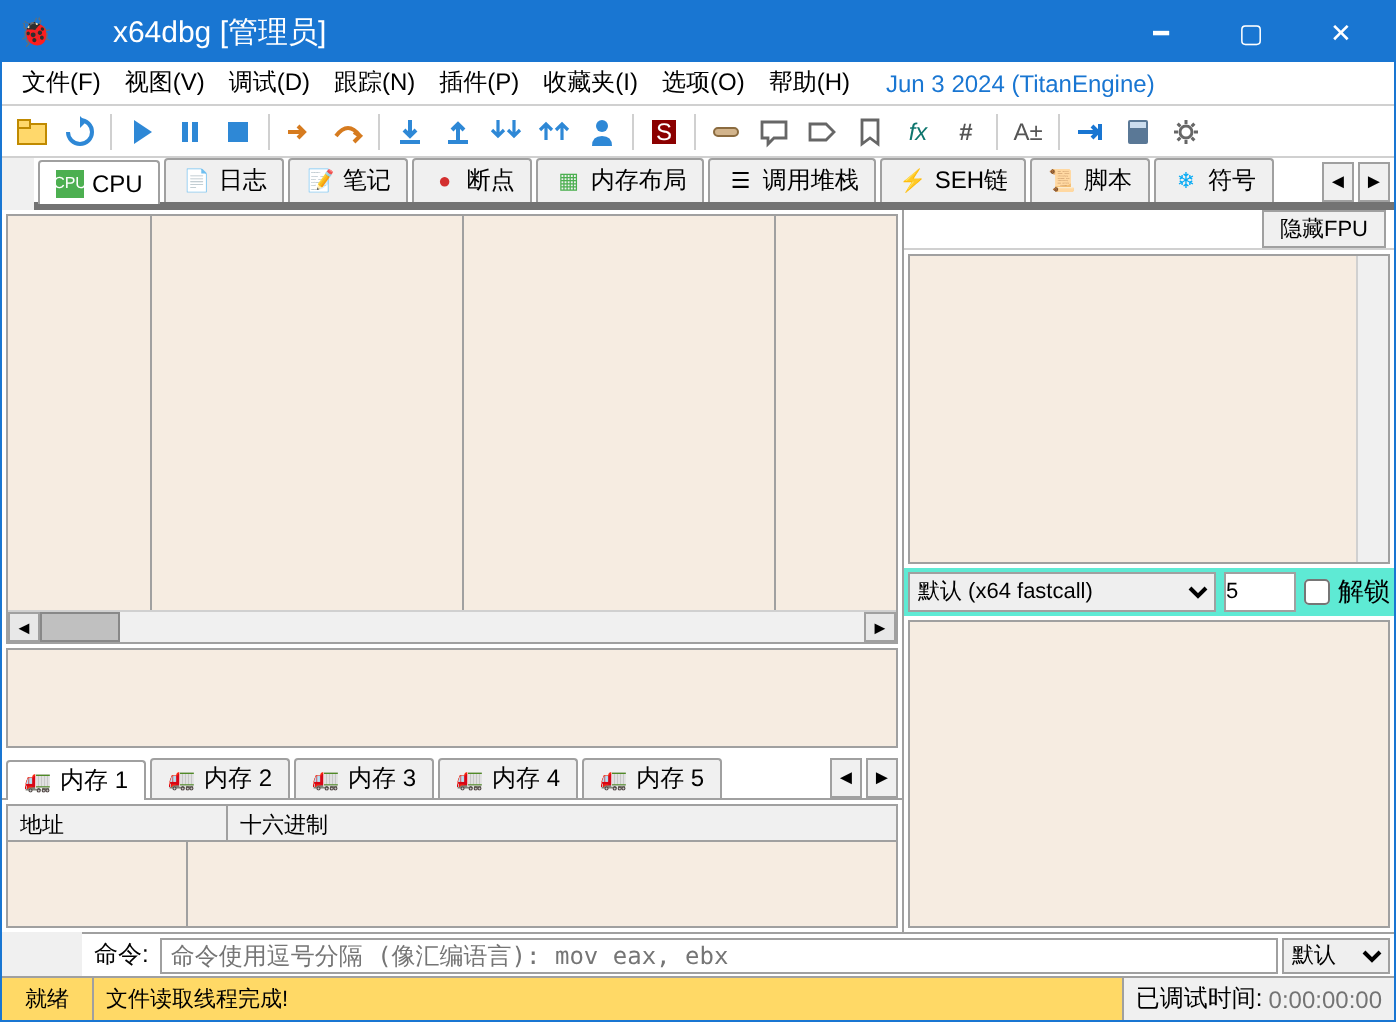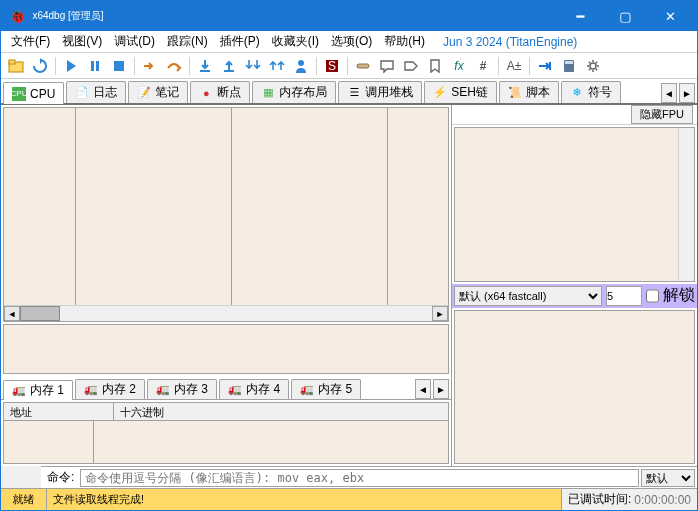--- a/index.html
+++ b/index.html
@@ -1,31 +1,31 @@
 <!DOCTYPE html>
 <html><head>
 <meta charset="utf-8">
 <style>
 * { margin: 0; padding: 0; box-sizing: border-box; font-family: "Microsoft YaHei", "SimSun", Arial, sans-serif; font-size: 12px; }
 body { width: 698px; height: 511px; background: #f0f0f0; display: flex; flex-direction: column; border: 1px solid #1976d2; overflow: hidden; }
 
 .titlebar { background: #1976d2; color: #fff; height: 30px; display: flex; align-items: center; padding: 0 4px; }
 .titlebar .bug { margin: 0 6px 0 4px; font-size: 14px; }
-.titlebar .title { flex: 1; font-size: 10px; }
+.titlebar .title { flex: 1; font-size: 15px; margin-left: 24px; }
 .titlebar .wbtn { width: 45px; height: 30px; display: flex; align-items: center; justify-content: center; color: #fff; font-size: 13px; }
 
 .menubar { background: #fff; height: 22px; display: flex; align-items: center; padding: 0 4px; border-bottom: 1px solid #d0d0d0; }
 .menubar .mitem { padding: 2px 6px; cursor: default; }
 .menubar .build { margin-left: 12px; color: #1976d2; }
 
 .toolbar { background: #fff; height: 26px; display: flex; align-items: center; padding: 2px 4px; gap: 2px; border-bottom: 1px solid #d0d0d0; }
 .tbtn { width: 22px; height: 22px; display: flex; align-items: center; justify-content: center; border: 1px solid transparent; border-radius: 2px; }
 .tsep { width: 1px; height: 18px; background: #d0d0d0; margin: 0 2px; }
 
-.tabstrip { background: #fff; height: 26px; display: flex; align-items: flex-end; padding: 0 2px; border-bottom: 2px solid #737373; gap: 2px; }
+.tabstrip { background: #fff; height: 26px; display: flex; align-items: flex-end; padding: 0 2px; border-bottom: 4px solid #737373; gap: 2px; margin-left: 16px; }
 .tab { display: flex; align-items: center; height: 22px; padding: 0 8px; gap: 4px; border: 1px solid #a0a0a0; border-bottom: none; background: #f0f0f0; border-radius: 2px 2px 0 0; white-space: nowrap; }
 .tab.active { background: #fff; position: relative; top: 1px; }
 .tab .ico { width: 14px; height: 14px; display: inline-flex; align-items: center; justify-content: center; font-size: 11px; }
 .tabscroll { width: 16px; height: 20px; border: 1px solid #a0a0a0; background: #f0f0f0; display: flex; align-items: center; justify-content: center; font-size: 10px; }
 
 .workarea { flex: 1; display: flex; background: #fff; overflow: hidden; }
 .leftcol { flex: 1; display: flex; flex-direction: column; border-right: 1px solid #a0a0a0; }
 .rightcol { width: 245px; display: flex; flex-direction: column; }
 
 .disasm { flex: 1; display: flex; border: 1px solid #a0a0a0; margin: 2px; background: #f6ece1; min-height: 180px; }
@@ -49,25 +49,25 @@
 .membody { flex: 1; display: flex; background: #f6ece1; }
 .membody .mcol { border-right: 1px solid #a0a0a0; }
 .membody .mcol:first-child { width: 90px; }
 .membody .mcol:last-child { flex: 1; border-right: none; }
 
 .fpubar { height: 20px; display: flex; justify-content: flex-end; align-items: center; padding: 2px 4px; background: #fff; border-bottom: 1px solid #d0d0d0; }
 .fpubtn { padding: 1px 8px; border: 1px solid #a0a0a0; background: #f0f0f0; font-size: 11px; }
 .regview { flex: 1; border: 1px solid #a0a0a0; margin: 2px; background: #f6ece1; min-height: 140px; position: relative; }
 .vscroll { position: absolute; right: 0; top: 0; bottom: 0; width: 16px; background: #f0f0f0; border-left: 1px solid #d0d0d0; }
 
-.callconv { height: 24px; display: flex; align-items: center; padding: 2px; gap: 4px; background: #c4b5fd; }
+.callconv { height: 24px; display: flex; align-items: center; padding: 2px; gap: 4px; background: #5eead4; }
 .callconv select, .callconv input { border: 1px solid #a0a0a0; height: 20px; font-size: 11px; }
 .callconv select { flex: 1; }
 .callconv input[type=number] { width: 36px; }
-.callconv label { font-size: 16px; }
+.callconv label { font-size: 13px; }
 
 .stackview { flex: 1; border: 1px solid #a0a0a0; margin: 2px; background: #f6ece1; min-height: 140px; }
 
 .cmdbar { height: 22px; display: flex; align-items: center; background: #fff; border-top: 1px solid #a0a0a0; margin-left: 40px; }
 .cmdbar .lbl { padding: 0 6px; font-size: 12px; }
 .cmdbar input { flex: 1; border: 1px solid #a0a0a0; height: 18px; padding: 0 4px; font-family: Consolas, monospace; font-size: 12px; color: #888; }
 .cmdbar select { width: 54px; border: 1px solid #a0a0a0; height: 18px; margin: 0 2px; font-size: 11px; }
 
 .statusbar { height: 22px; display: flex; align-items: stretch; background: #f0f0f0; border-top: 1px solid #a0a0a0; }
 .statusbar .cell { border-right: 1px solid #a0a0a0; display: flex; align-items: center; padding: 0 6px; font-size: 11px; }

